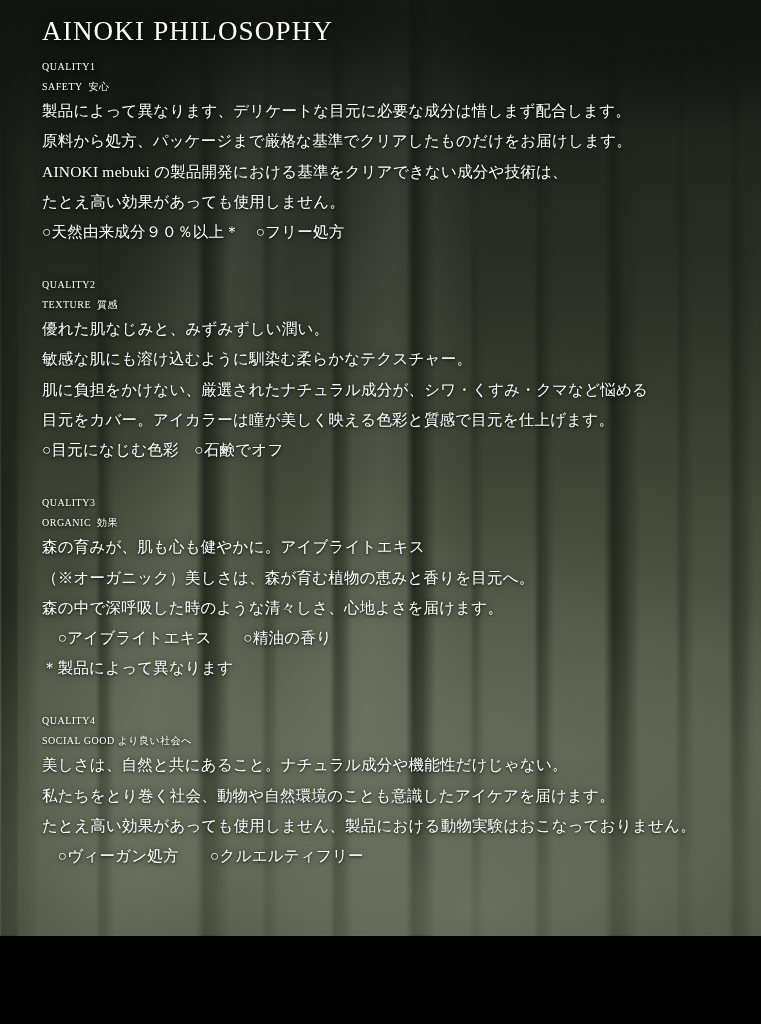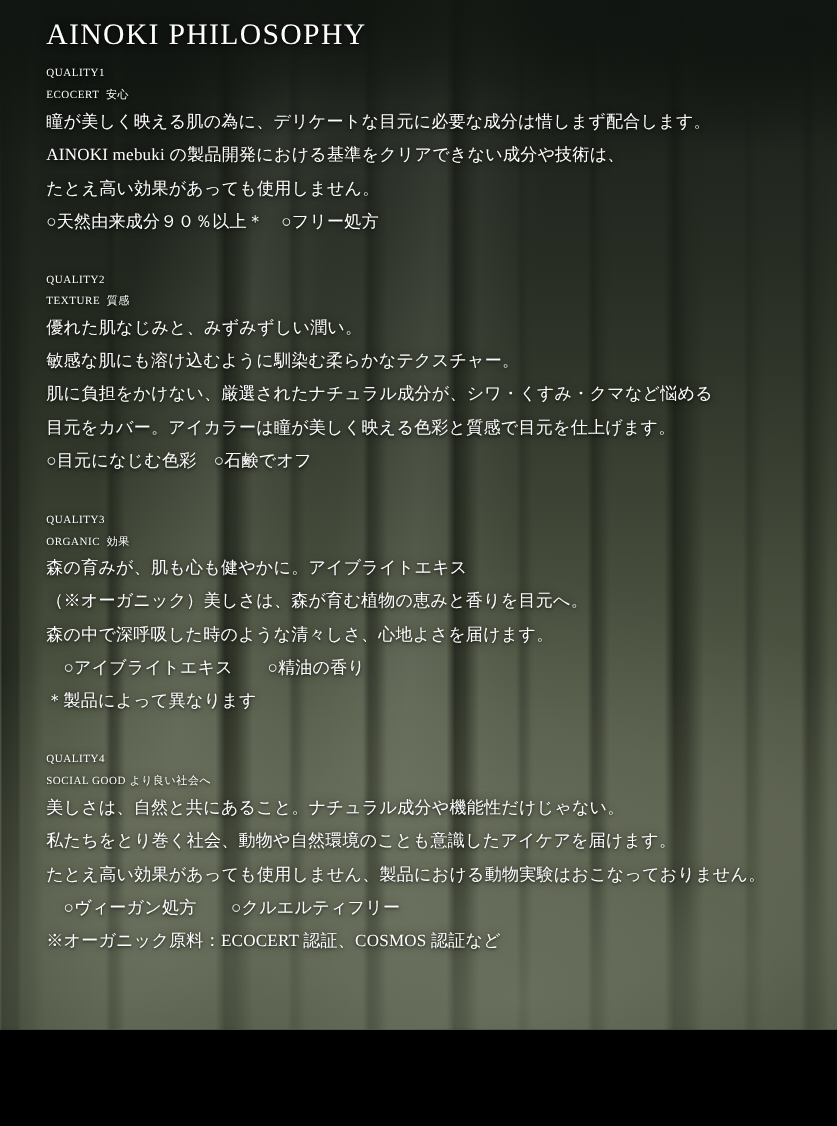--- a/index.html
+++ b/index.html
@@ -150,22 +150,23 @@
   <div class="canopy"></div>
   <div class="floor"></div>
   <div class="scrim"></div>
 
   <div class="content">
 
     <h1 class="title">AINOKI PHILOSOPHY</h1>
 
     <div class="block">
       <div class="q-label">QUALITY1</div>
-      <div class="q-label">ECOCERT  安心</div>
-      <div class="line">瞳が美しく映える肌の為に、デリケートな目元に必要な成分は惜しまず配合します。</div>
+      <div class="q-label">SAFETY  安心</div>
+      <div class="line">製品によって異なります、デリケートな目元に必要な成分は惜しまず配合します。</div>
+      <div class="line">原料から処方、パッケージまで厳格な基準でクリアしたものだけをお届けします。</div>
       <div class="line">AINOKI mebuki の製品開発における基準をクリアできない成分や技術は、</div>
       <div class="line">たとえ高い効果があっても使用しません。</div>
       <div class="line">○天然由来成分９０％以上＊　○フリー処方</div>
     </div>
 
     <div class="spacer"></div>
 
     <div class="block">
       <div class="q-label">QUALITY2</div>
       <div class="q-label">TEXTURE  質感</div>
@@ -190,17 +191,16 @@
 
     <div class="spacer"></div>
 
     <div class="block">
       <div class="q-label">QUALITY4</div>
       <div class="q-label">SOCIAL GOOD より良い社会へ</div>
       <div class="line">美しさは、自然と共にあること。ナチュラル成分や機能性だけじゃない。</div>
       <div class="line">私たちをとり巻く社会、動物や自然環境のことも意識したアイケアを届けます。</div>
       <div class="line">たとえ高い効果があっても使用しません、製品における動物実験はおこなっておりません。</div>
       <div class="line">　○ヴィーガン処方　　○クルエルティフリー</div>
-      <div class="line">※オーガニック原料：ECOCERT 認証、COSMOS 認証など</div>
     </div>
 
   </div>
 </div>
 
 </body></html>

